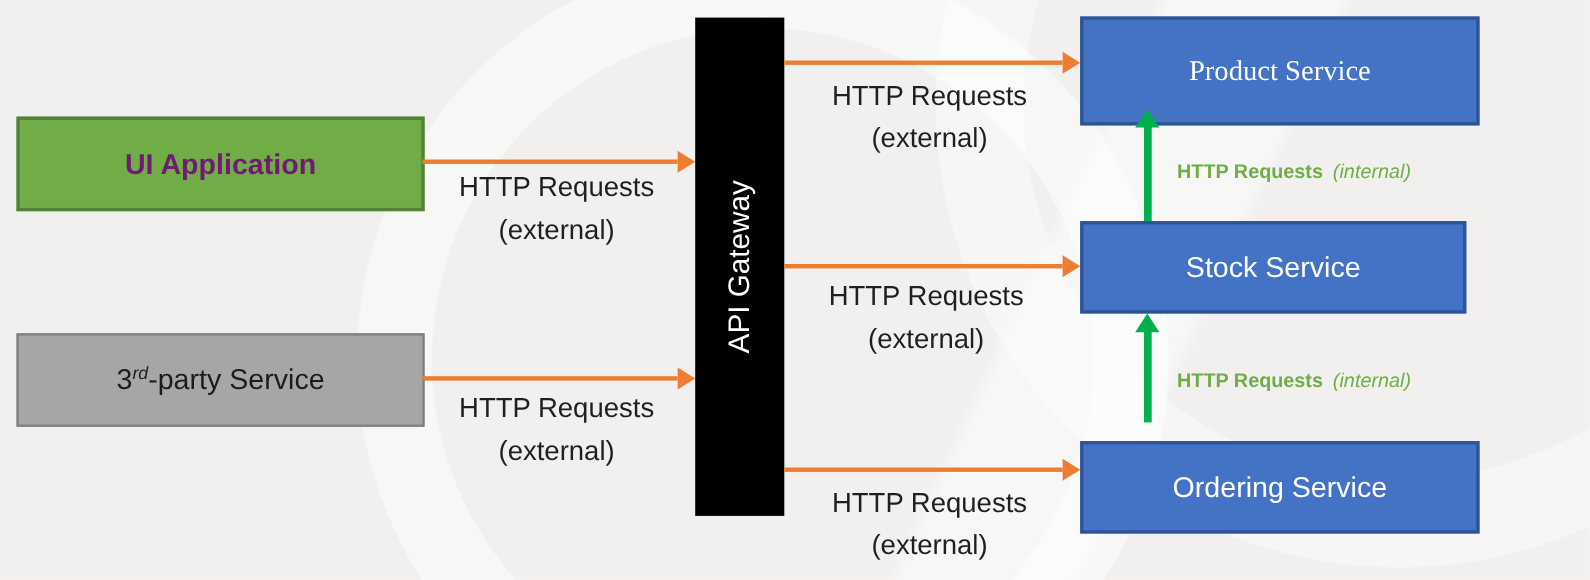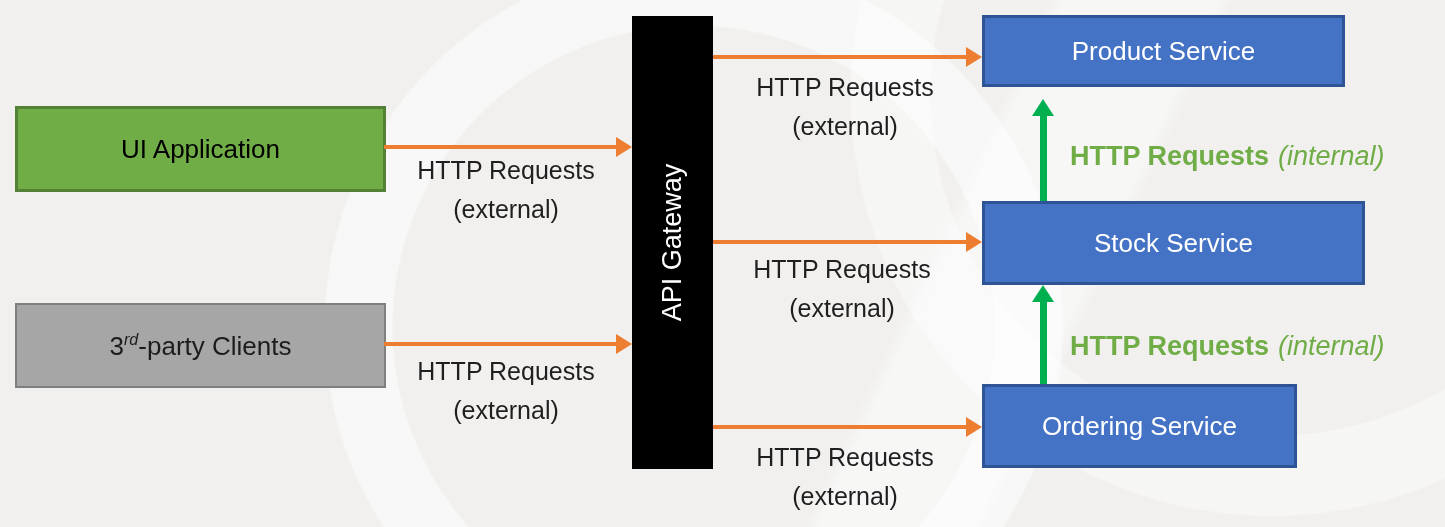--- a/index.html
+++ b/index.html
@@ -6,61 +6,61 @@
   body{font-family:"Liberation Sans","DejaVu Sans",sans-serif;}
   #canvas{
     position:relative;width:1445px;height:527px;overflow:hidden;
     background:
       radial-gradient(circle 420px at 48% 62%, transparent 0 300px, rgba(255,255,255,.5) 302px 368px, transparent 370px),
       radial-gradient(circle 500px at 88% 18%, transparent 0 340px, rgba(255,255,255,.4) 342px 420px, transparent 422px),
       linear-gradient(115deg, transparent 0 62%, rgba(255,255,255,.45) 63% 72%, transparent 73%),
       #F1F0EF;
   }
   .box{position:absolute;box-sizing:border-box;display:flex;align-items:center;justify-content:center;font-size:26px;}
-  .green-box{background:#70AD47;border:3px solid #538135;color:#000000;}
+  .green-box{background:#70AD47;border:3px solid #538135;color:#701a75;font-weight:bold;}
   .gray-box{background:#A6A6A6;border:2px solid #7F7F7F;color:#1c1c1c;}
   .blue-box{background:#4472C4;border:3px solid #2F5496;color:#fff;}
   .black-bar{position:absolute;background:#000;display:flex;align-items:center;justify-content:center;}
   .black-bar .rot{transform:rotate(-90deg);white-space:nowrap;color:#fff;font-size:27px;}
   sup{font-size:0.62em;font-style:italic;}
   .hshaft{position:absolute;height:4px;background:#ED7D31;}
   .hhead{position:absolute;width:0;height:0;border-top:10px solid transparent;border-bottom:10px solid transparent;border-left:16px solid #ED7D31;}
   .vshaft{position:absolute;width:7px;background:#00B050;}
   .vhead{position:absolute;width:0;height:0;border-left:11px solid transparent;border-right:11px solid transparent;border-bottom:17px solid #00B050;}
   .elabel{position:absolute;text-align:center;font-size:25px;color:#1f1f1f;line-height:39px;width:240px;}
   .elabel .ital{}
-  .ilabel{position:absolute;font-size:27px;font-weight:bold;color:#70AD47;white-space:nowrap;line-height:32px;}
+  .ilabel{position:absolute;font-size:18px;font-weight:bold;color:#70AD47;white-space:nowrap;line-height:32px;}
   .ilabel .ital{font-style:italic;font-weight:normal;margin-left:9px;}
 </style>
 </head>
 <body>
 
 <div id="canvas">
 
   <div class="box green-box" style="left:15px;top:106px;width:371px;height:86px;">
     <span>UI Application</span>
   </div>
 
   <div class="box gray-box" style="left:15px;top:303px;width:371px;height:85px;">
-    <span><span>3</span><sup>rd</sup><span>-party Clients</span></span>
+    <span><span>3</span><sup>rd</sup><span>-party Service</span></span>
   </div>
 
   <div class="black-bar" style="left:632px;top:16px;width:81px;height:453px;">
     <span class="rot">API Gateway</span>
   </div>
 
-  <div class="box blue-box" style="left:982px;top:15px;width:363px;height:72px;">
+  <div class="box blue-box" style="left:982px;top:15px;width:363px;height:99px;font-family:Liberation Serif, serif;">
     <span>Product Service</span>
   </div>
 
-  <div class="box blue-box" style="left:982px;top:201px;width:383px;height:84px;">
+  <div class="box blue-box" style="left:982px;top:201px;width:351px;height:84px;">
     <span>Stock Service</span>
   </div>
 
-  <div class="box blue-box" style="left:982px;top:384px;width:315px;height:84px;">
+  <div class="box blue-box" style="left:982px;top:401px;width:363px;height:84px;">
     <span>Ordering Service</span>
   </div>
 
   <div>
     <div class="hshaft" style="left:384px;top:145px;width:232px;"></div>
     <div class="hhead" style="left:616px;top:137px;"></div>
   </div>
 
   <div>
     <div class="hshaft" style="left:384px;top:342px;width:232px;"></div>

